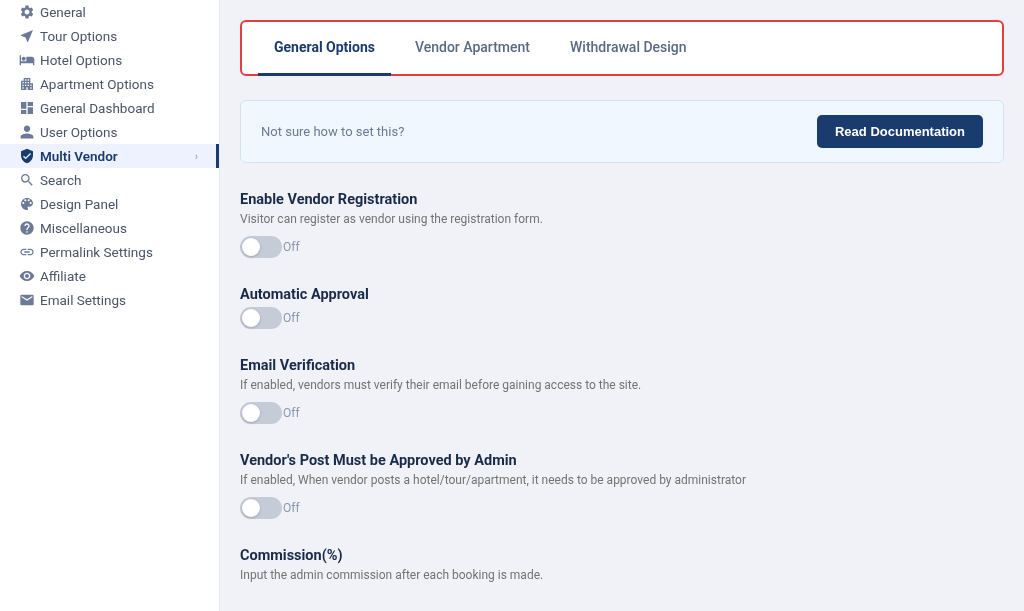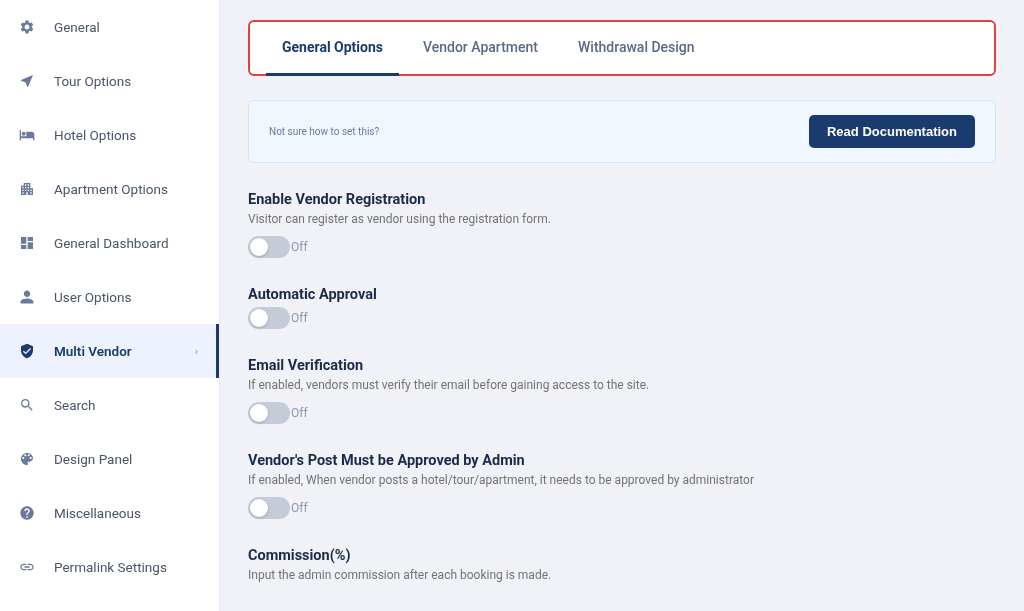--- a/index.html
+++ b/index.html
@@ -19,25 +19,25 @@
       border-right: 1px solid #e8eaf0;
       display: flex;
       flex-direction: column;
       overflow-y: auto;
       flex-shrink: 0;
     }
 
     .sidebar-item {
       display: flex;
       align-items: center;
-      padding: 18px 18px;
+      padding: 3px 18px;
       cursor: pointer;
       color: #4a5568;
       font-size: 13.5px;
-      gap: 18px;
+      gap: 4px;
       position: relative;
       transition: background 0.15s;
     }
 
     .sidebar-item.active {
       background: #eef2ff;
       color: #1a3b6e;
       font-weight: 600;
       border-right: 3px solid #1a3b6e;
     }
@@ -60,21 +60,21 @@
     .sidebar-item .chevron {
       margin-left: auto;
       font-size: 11px;
       color: #9aa5be;
     }
 
     
     .main {
       flex: 1;
       background: #f0f2f7;
-      padding: 20px 28px;
+      padding: 20px 20px;
       overflow-y: auto;
     }
 
     
     .tabs-container {
       background: #fff;
       border: 2px solid #e53e3e;
       border-radius: 6px;
       padding: 0 16px;
       display: flex;
@@ -107,21 +107,21 @@
       border-radius: 6px;
       padding: 14px 20px;
       display: flex;
       align-items: center;
       justify-content: space-between;
       margin-bottom: 28px;
     }
 
     .info-banner-text {
       color: #6b7a99;
-      font-size: 10px;
+      font-size: 13px;
     }
 
     .read-doc-btn {
       background: #1a3b6e;
       color: #fff;
       border: none;
       border-radius: 5px;
       padding: 9px 18px;
       font-size: 13px;
       font-weight: 600;

